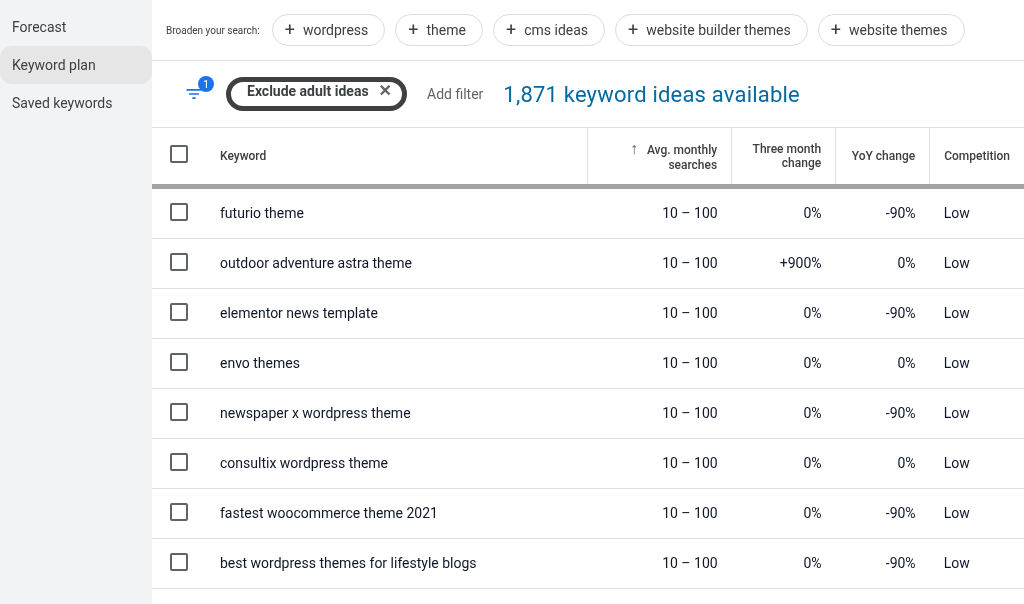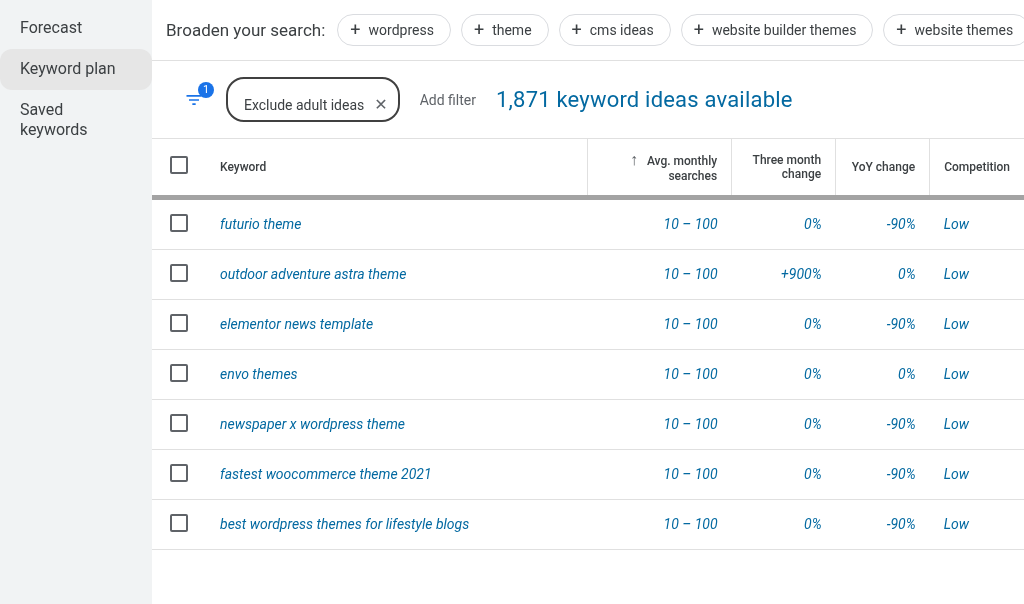--- a/index.html
+++ b/index.html
@@ -13,22 +13,22 @@
     overflow: hidden;
     display: flex;
   }
   .sidebar {
     width: 152px;
     background: #f1f3f4;
     flex-shrink: 0;
     padding-top: 8px;
   }
   .sidebar-item {
-    padding: 10px 20px;
-    font-size: 16px;
+    padding: 10px 12px;
+    font-size: 14px;
     color: #3c4043;
     cursor: pointer;
     line-height: 1.3;
   }
   .sidebar-item.active {
     background: #e6e6e6;
     border-radius: 12px;
   }
   .main {
     flex: 1;
@@ -39,21 +39,21 @@
   .broaden-bar {
     border-bottom: 1px solid #e0e0e0;
     padding: 14px 14px 14px 14px;
     display: flex;
     align-items: center;
     gap: 10px;
     overflow: hidden;
     white-space: nowrap;
   }
   .broaden-label {
-    font-size: 17px;
+    font-size: 10px;
     color: #3c4043;
     margin-right: 2px;
   }
   .chip {
     border: 1px solid #dadce0;
     border-radius: 18px;
     padding: 7px 16px 7px 12px;
     display: inline-flex;
     align-items: center;
     gap: 8px;
@@ -91,29 +91,30 @@
     color: #fff;
     border-radius: 50%;
     width: 16px;
     height: 16px;
     font-size: 11px;
     display: flex;
     align-items: center;
     justify-content: center;
   }
   .filter-chip {
-    border: 2px solid #404040;
+    border: 5px solid #404040;
     border-radius: 18px;
-    padding: 18px 10px 7px 16px;
+    padding: 1px 10px 7px 16px;
     display: inline-flex;
     align-items: center;
     gap: 10px;
     font-size: 14px;
     color: #3c4043;
     cursor: pointer;
+    font-weight: bold;
   }
   .filter-chip .close { font-size: 16px; color: #5f6368; line-height: 1; }
   .add-filter {
     color: #5f6368;
     font-size: 14px;
     cursor: pointer;
   }
   .summary {
     font-size: 22px;
     color: #0369a1;
@@ -136,25 +137,24 @@
     border-bottom: 5px solid #a3a3a3;
     background: #fff;
     text-align: left;
     vertical-align: middle;
     height: 58px;
   }
   thead th.right { text-align: right; }
   thead th.sep { border-left: 1px solid #e0e0e0; }
   tbody td {
     font-size: 14px;
-    color: #0369a1;
+    color: #0f172a;
     padding: 14px 14px;
     border-bottom: 1px solid #e0e0e0;
     text-align: left;
-    font-style: italic;
   }
   tbody td.right { text-align: right; }
   .checkbox {
     width: 18px;
     height: 18px;
     border: 2px solid #5f6368;
     border-radius: 2px;
     display: inline-block;
     cursor: pointer;
   }
@@ -268,20 +268,28 @@
           <tr>
             <td class="col-cb"><span class="checkbox"></span></td>
             <td>newspaper x wordpress theme</td>
             <td class="right">10 – 100</td>
             <td class="right">0%</td>
             <td class="right">-90%</td>
             <td>Low</td>
           </tr>
           <tr>
             <td class="col-cb"><span class="checkbox"></span></td>
+            <td>consultix wordpress theme</td>
+            <td class="right">10 – 100</td>
+            <td class="right">0%</td>
+            <td class="right">0%</td>
+            <td>Low</td>
+          </tr>
+          <tr>
+            <td class="col-cb"><span class="checkbox"></span></td>
             <td>fastest woocommerce theme 2021</td>
             <td class="right">10 – 100</td>
             <td class="right">0%</td>
             <td class="right">-90%</td>
             <td>Low</td>
           </tr>
           <tr>
             <td class="col-cb"><span class="checkbox"></span></td>
             <td>best wordpress themes for lifestyle blogs</td>
             <td class="right">10 – 100</td>

